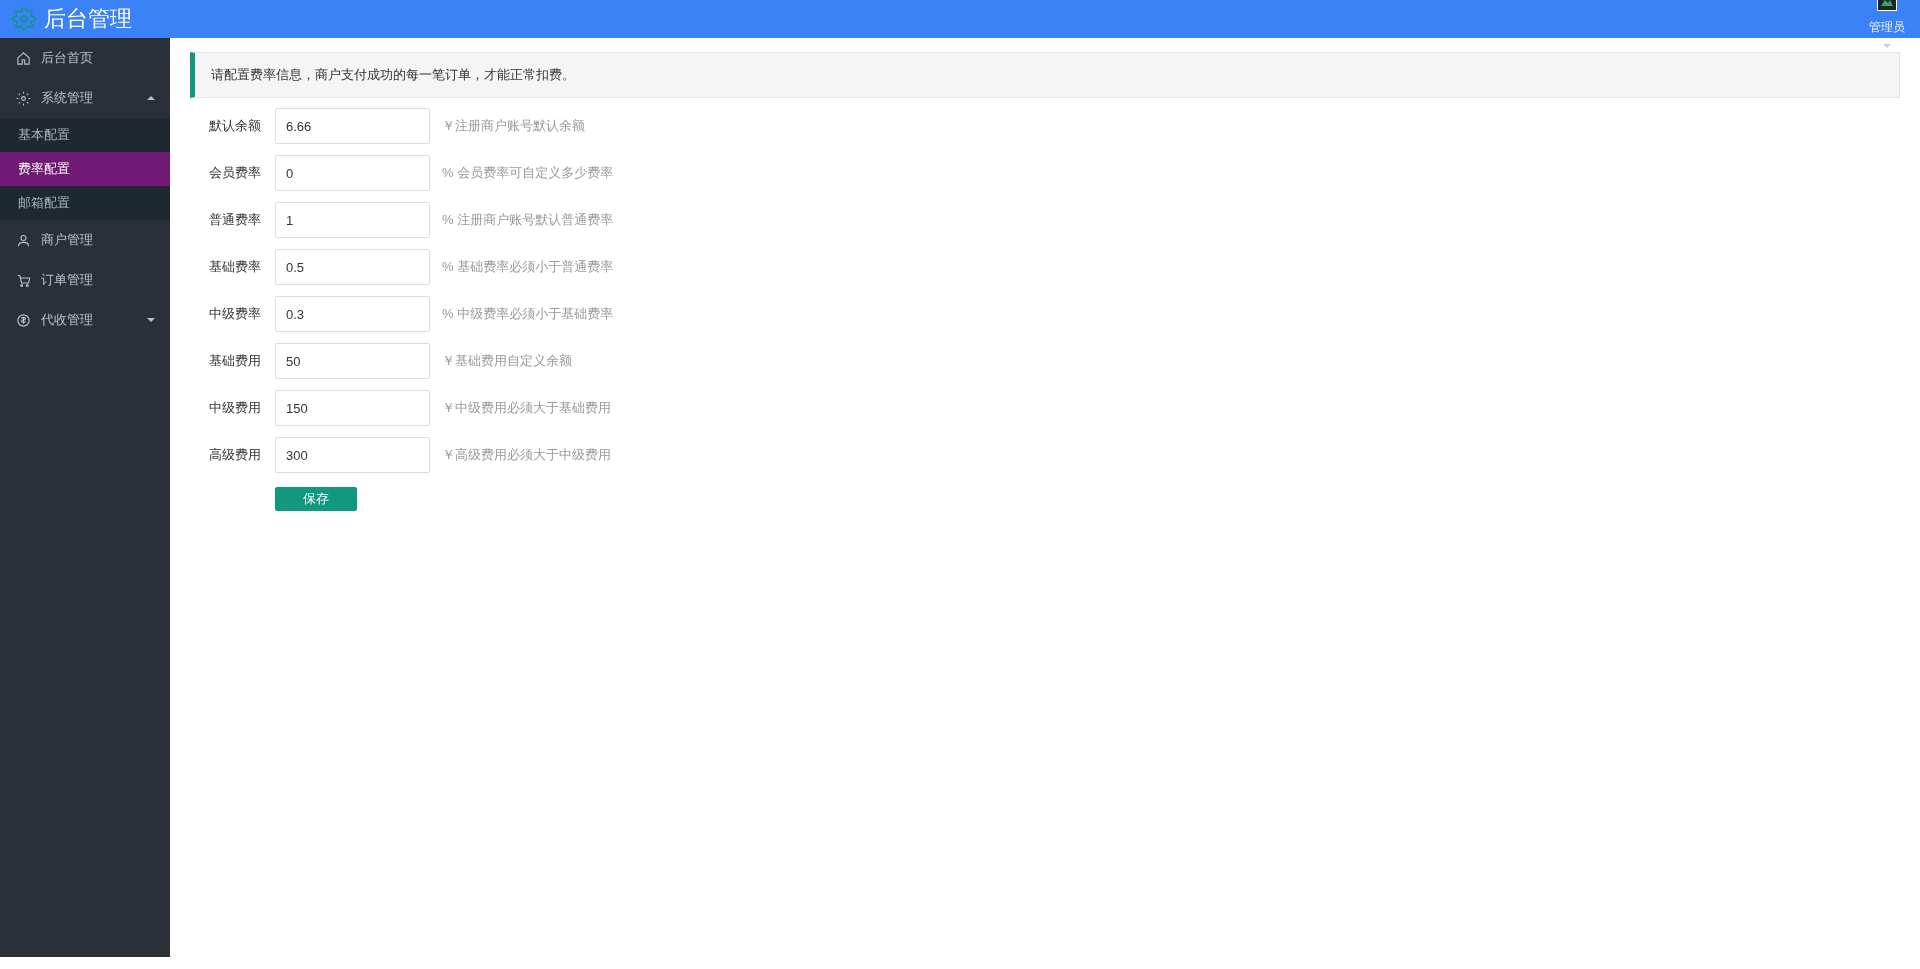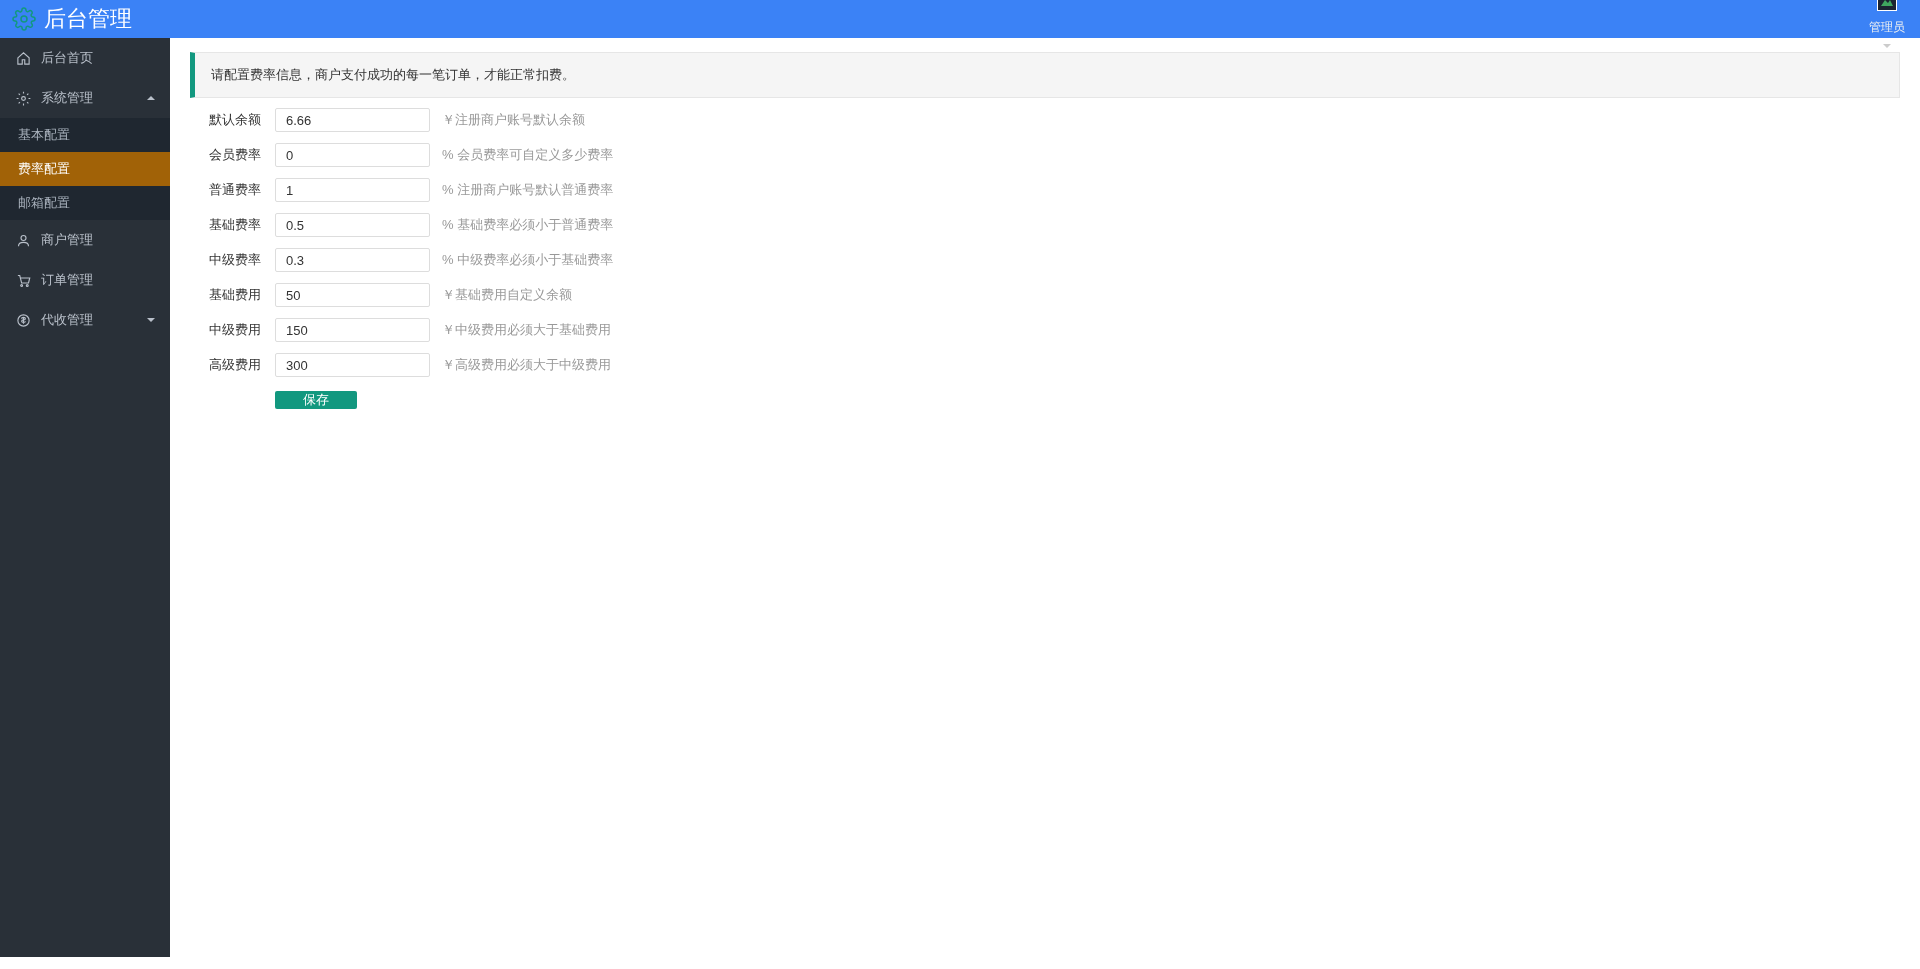--- a/index.html
+++ b/index.html
@@ -86,21 +86,21 @@
       display: flex;
       align-items: center;
       height: 34px;
       padding: 0 18px;
       cursor: pointer;
       background: #1f2730;
       font-size: 13px;
       color: #aab3be;
     }
     .submenu-item.active {
-      background: #a16207;
+      background: #701a75;
       color: #fff;
     }
     .menu-icon {
       width: 16px;
       height: 16px;
       display: flex;
       align-items: center;
       justify-content: center;
     }
     .menu-icon svg {
@@ -139,42 +139,42 @@
     }
     .form-label {
       width: 85px;
       text-align: right;
       padding-right: 14px;
       font-size: 13px;
       color: #333;
     }
     .form-input {
       width: 155px;
-      height: 24px;
+      height: 36px;
       padding: 0 10px;
       border: 1px solid #ddd;
       border-radius: 2px;
       font-size: 13px;
       color: #333;
       outline: none;
     }
     .form-hint {
       margin-left: 12px;
       font-size: 13px;
       color: #999;
     }
     .form-actions {
       margin-left: 85px;
       margin-top: 14px;
     }
     .btn-primary {
       background: #12987f;
       color: #fff;
       border: none;
-      height: 18px;
+      height: 24px;
       padding: 0 28px;
       font-size: 13px;
       border-radius: 2px;
       cursor: pointer;
     }
   </style>
 </head>
 <body>
 
 <div class="topbar">

